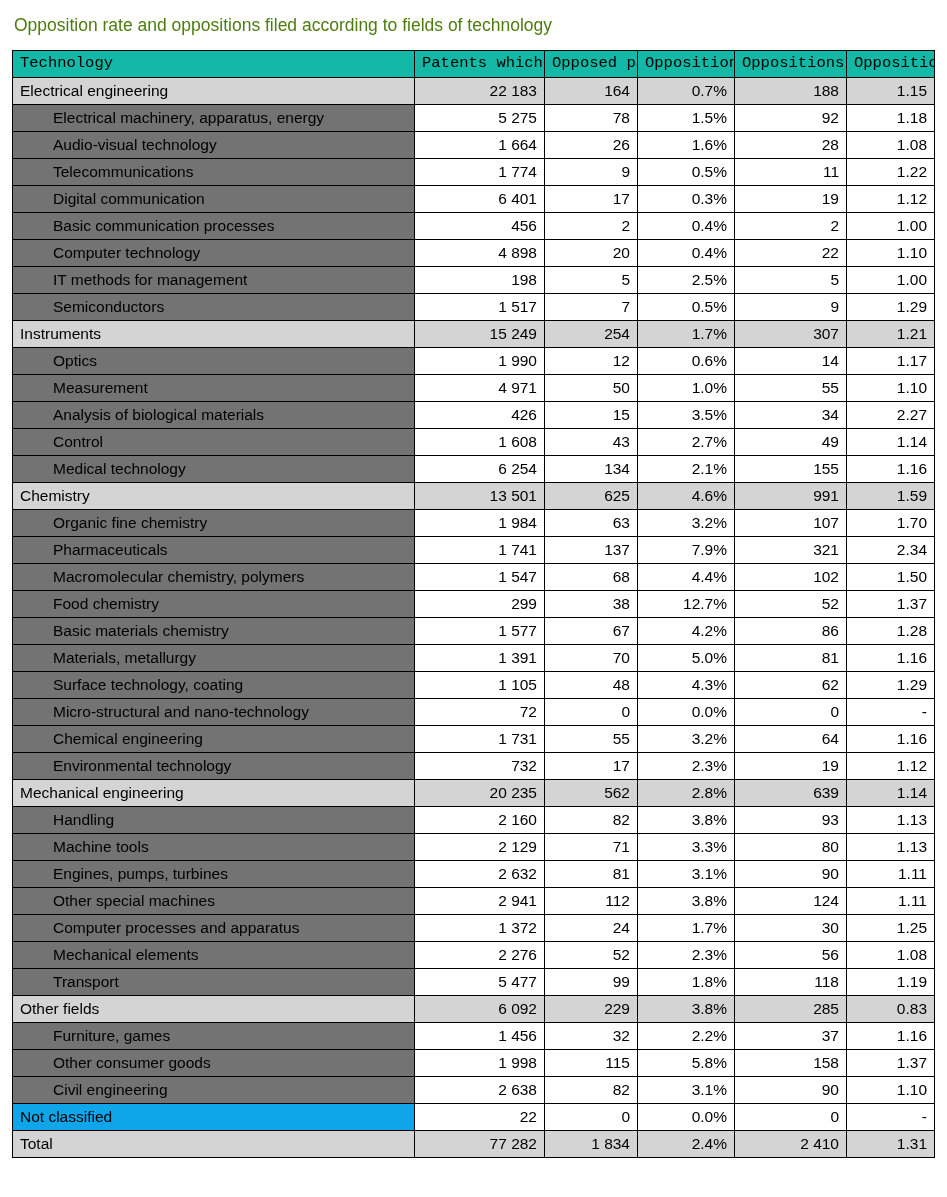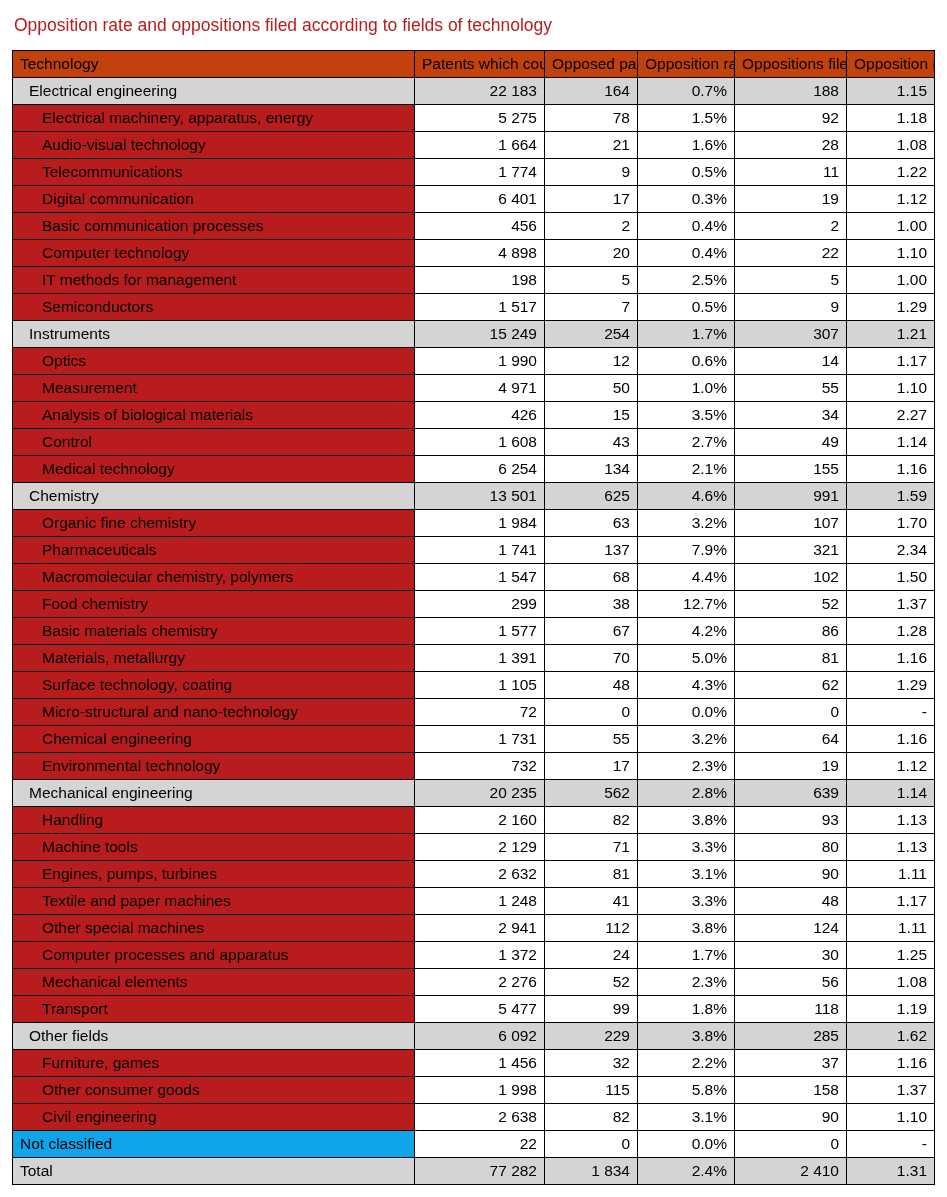--- a/index.html
+++ b/index.html
@@ -17,43 +17,44 @@
   .page {
     padding: 14px 12px 0 12px;
     box-sizing: border-box;
     width: 947px;
   }
   .doc-title {
     font-size: 17.5px;
     line-height: 22px;
     margin: 0 0 14px 2px;
     font-weight: normal;
-    color: #b91c1c;
+    color: #4d7c0f;
   }
   table.data {
     border-collapse: collapse;
     width: 922px;
     table-layout: fixed;
     font-size: 15.5px;
   }
   table.data th,
   table.data td {
     border: 1px solid #000000;
     padding: 2px 7px 3px 7px;
     line-height: 21px;
     vertical-align: bottom;
     white-space: nowrap;
     overflow: hidden;
   }
   thead th {
-    background: #c2410c;
+    background: #14b8a6;
     font-weight: normal;
     vertical-align: top;
     text-align: right;
     padding-top: 4px;
+    font-family: Liberation Mono, monospace;
   }
   thead th.first {
     text-align: left;
   }
   col.c0 { width: 402px; }
   col.c1 { width: 130px; }
   col.c2 { width: 93px; }
   col.c3 { width: 97px; }
   col.c4 { width: 112px; }
   col.c5 { width: 88px; }
@@ -62,28 +63,28 @@
     text-align: left;
   }
   td.num {
     text-align: right;
   }
   tr.group > td {
     background: #d4d4d4;
     padding-left: 36px;
   }
   tr.sub > td.label {
-    padding-left: 29px;
-    background: #b91c1c;
+    padding-left: 40px;
+    background: #737373;
   }
   tr.sub > td.num {
     background: #ffffff;
   }
   tr.group > td.label {
-    padding-left: 16px;
+    padding-left: 7px;
   }
   tr.total > td {
     background: #d4d4d4;
   }
   tr.notclassified > td.label {
     background: #0ea5e9;
   }
   tr.notclassified > td.num {
     background: #ffffff;
   }
@@ -127,21 +128,21 @@
           <td class="label">Electrical machinery, apparatus, energy</td>
           <td class="num">5 275</td>
           <td class="num">78</td>
           <td class="num">1.5%</td>
           <td class="num">92</td>
           <td class="num">1.18</td>
         </tr>
         <tr class="sub">
           <td class="label">Audio-visual technology</td>
           <td class="num">1 664</td>
-          <td class="num">21</td>
+          <td class="num">26</td>
           <td class="num">1.6%</td>
           <td class="num">28</td>
           <td class="num">1.08</td>
         </tr>
         <tr class="sub">
           <td class="label">Telecommunications</td>
           <td class="num">1 774</td>
           <td class="num">9</td>
           <td class="num">0.5%</td>
           <td class="num">11</td>
@@ -349,28 +350,20 @@
         </tr>
         <tr class="sub">
           <td class="label">Engines, pumps, turbines</td>
           <td class="num">2 632</td>
           <td class="num">81</td>
           <td class="num">3.1%</td>
           <td class="num">90</td>
           <td class="num">1.11</td>
         </tr>
         <tr class="sub">
-          <td class="label">Textile and paper machines</td>
-          <td class="num">1 248</td>
-          <td class="num">41</td>
-          <td class="num">3.3%</td>
-          <td class="num">48</td>
-          <td class="num">1.17</td>
-        </tr>
-        <tr class="sub">
           <td class="label">Other special machines</td>
           <td class="num">2 941</td>
           <td class="num">112</td>
           <td class="num">3.8%</td>
           <td class="num">124</td>
           <td class="num">1.11</td>
         </tr>
         <tr class="sub">
           <td class="label">Computer processes and apparatus</td>
           <td class="num">1 372</td>
@@ -394,21 +387,21 @@
           <td class="num">1.8%</td>
           <td class="num">118</td>
           <td class="num">1.19</td>
         </tr>
         <tr class="group">
           <td class="label">Other fields</td>
           <td class="num">6 092</td>
           <td class="num">229</td>
           <td class="num">3.8%</td>
           <td class="num">285</td>
-          <td class="num">1.62</td>
+          <td class="num">0.83</td>
         </tr>
         <tr class="sub">
           <td class="label">Furniture, games</td>
           <td class="num">1 456</td>
           <td class="num">32</td>
           <td class="num">2.2%</td>
           <td class="num">37</td>
           <td class="num">1.16</td>
         </tr>
         <tr class="sub">

